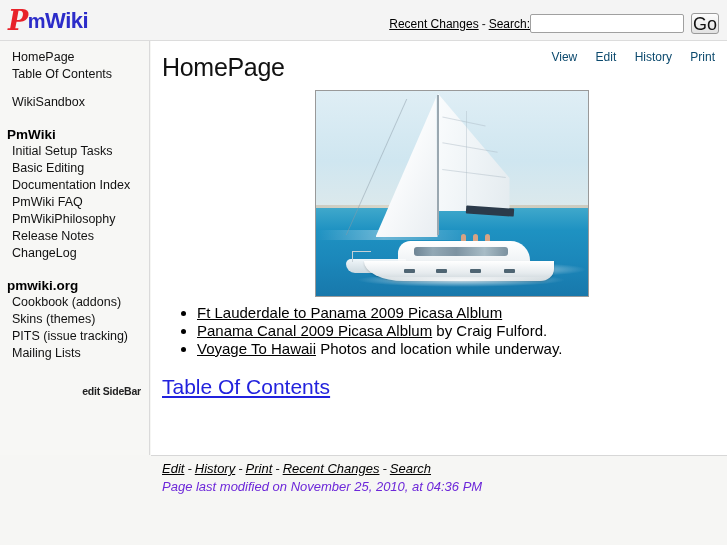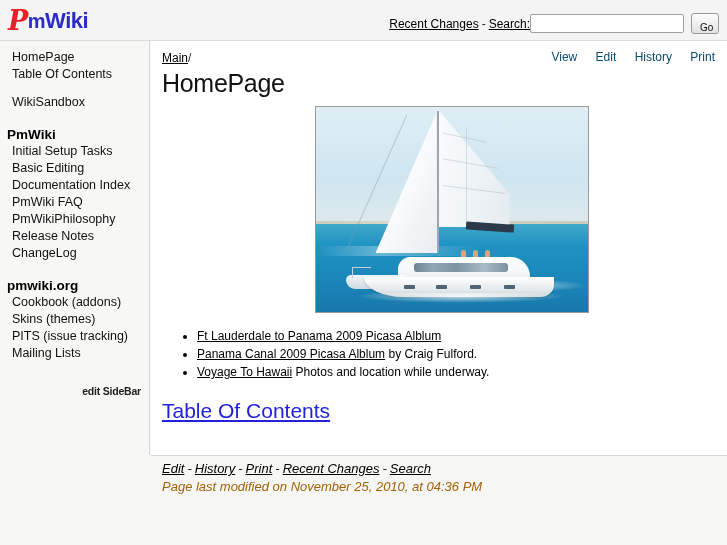--- a/index.html
+++ b/index.html
@@ -68,27 +68,27 @@
     font-family: "Liberation Sans", sans-serif;
     font-size: 12px;
     padding: 1px 3px;
     margin-right: 7px;
   }
   #search-go {
     width: 28px;
     height: 21px;
     box-sizing: border-box;
     font-family: "Liberation Sans", sans-serif;
-    font-size: 10px;
+    font-size: 18px;
     background: linear-gradient(#fdfdfd, #e2e2e2);
     border: 1px solid #9a9a9a;
     border-radius: 3px;
     color: #111;
     cursor: pointer;
-    padding: 8px;
+    padding: 0;
   }
 
   
   #sidebar {
     position: absolute;
     left: 0; top: 41px;
     width: 150px;
     height: 414px;
     background: #f7f7f5;
     border-right: 1px solid #dadada;
@@ -273,23 +273,23 @@
   }
   .pulpit {
     position: absolute; left: 36px; top: 160px;
     width: 18px; height: 10px;
     border-top: 1px solid #c7d0d6;
     border-left: 1px solid #c7d0d6;
   }
 
   
   #link-list {
-    margin: 12px 0 0 0;
+    margin: 4px 0 0 0;
     padding: 0 0 0 35px;
-    font-size: 12px;
+    font-size: 15px;
     line-height: 17px;
   }
   #link-list li { margin-bottom: 1px; }
   #toc-heading {
     margin: 18px 0 0 0;
     font-size: 21px;
     font-weight: normal;
   }
   #toc-heading a { color: #2222dd; }
 
@@ -306,21 +306,21 @@
     left: 151px; top: 456px;
     width: 576px;
     height: 89px;
     background: #f6f6f4;
     box-sizing: border-box;
     padding: 5px 0 0 11px;
     font-size: 13px;
     font-style: italic;
   }
   #footer-links .sep { color: #222; margin: 0 3px; }
-  #footer-modified { margin-top: 3px; color: #a16207; }
+  #footer-modified { margin-top: 3px; color: #6d28d9; }
   #bottom-fill {
     position: absolute;
     left: 0; top: 455px;
     width: 151px;
     height: 90px;
     background: #f6f6f4;
   }
 </style>
 </head>
 <body>
@@ -372,23 +372,20 @@
 
 <div id="main">
 
   <div id="page-actions">
     <span>View</span>
     <span>Edit</span>
     <span>History</span>
     <span>Print</span>
   </div>
 
-  <div id="breadcrumb">
-    <a href="#">Main</a><span class="slash">/</span>
-  </div>
 
   <h1 id="page-title">HomePage</h1>
 
 
   <div id="photo-wrap">
     <div id="boat-photo">
       <div class="sky"></div>
       <div class="horizon-land"></div>
       <div class="sea"></div>
       <div class="sea-sparkle1"></div>

